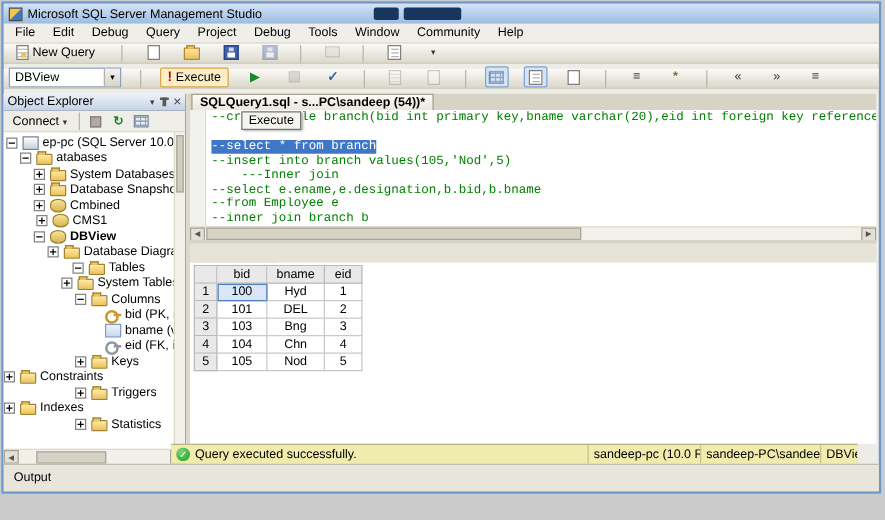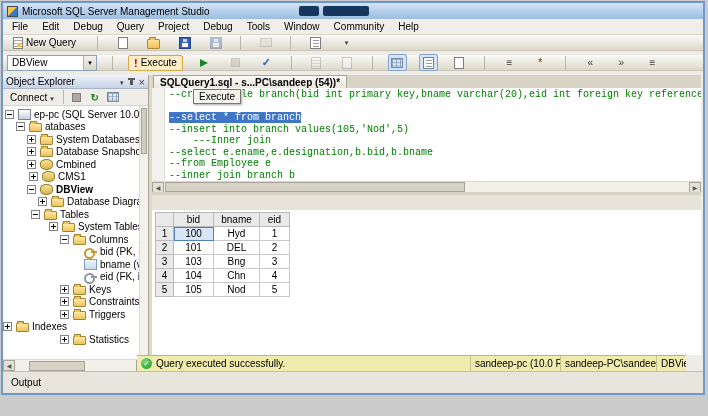--- a/index.html
+++ b/index.html
@@ -11,21 +11,21 @@
   .titlebar{position:absolute;left:0;top:0;width:100%;height:16px;background:linear-gradient(#d5e3f5,#9bbce0);display:flex;align-items:center;gap:4px;padding:0 4px}
   .appicon{width:11px;height:11px;flex:none;background:linear-gradient(135deg,#f5c744 45%,#3c78c0 55%);border:1px solid #4a4a4a}
   .title{font-size:10px;white-space:nowrap}
   .badge{position:absolute;top:3px;height:10px;background:#17365f;border-radius:2px}
   .badge1{left:296px;width:20px}
   .badge2{left:320px;width:46px}
 
   
   .menubar{position:absolute;top:16px;left:0;width:100%;height:16px;background:#f0eee8;border-bottom:1px solid #d8d4c8;display:flex;align-items:center;padding-left:2px}
   .menu-item{padding:1px 7px;white-space:nowrap}
-  .tb{position:absolute;left:0;width:100%;height:16px;background:linear-gradient(#fbfaf7,#dcd8cb);border-bottom:1px solid #c9c4b6;display:flex;align-items:center;padding:0 4px;gap:12px}
+  .tb{position:absolute;left:0;width:100%;height:16px;background:linear-gradient(#fbfaf7,#dcd8cb);border-bottom:1px solid #c9c4b6;display:flex;align-items:flex-end;padding:0 4px;gap:12px}
   .tb1{top:32px}.tb2{top:52px}
   .btn{display:flex;align-items:center;gap:3px;padding:1px 5px;border:1px solid transparent;border-radius:2px;white-space:nowrap}
   .btn.hov{background:#fdeec9;border-color:#d9a748}
   .tbtn{width:19px;height:17px;display:flex;align-items:center;justify-content:center;border:1px solid transparent;border-radius:2px;flex:none}
   .tbtn.pressed{background:#d6e4f7;border-color:#7da3cf}
   .tbtn.dis{opacity:.35}
   .vsep{width:1px;height:14px;background:#b9b5a8;margin:0 3px;flex:none}
   .combo{width:90px;height:16px;background:#fff;border:1px solid #8ba0b9;display:flex;align-items:center;padding-left:4px;flex:none}
   .combo .arr{margin-left:auto;width:13px;height:14px;background:linear-gradient(#f4f3f0,#d8d4c9);border-left:1px solid #b5b1a5;display:flex;align-items:center;justify-content:center;font-size:7px}
 
@@ -293,21 +293,21 @@
         <div class="trow bold" style="padding-left:24px">
           <span class="exp"></span>
             <span class="ti t-db"></span>
             <span class="tl">DBView</span>
         </div>
         <div class="trow" style="padding-left:35px">
           <span class="exp plus"></span>
             <span class="ti t-folder"></span>
             <span class="tl">Database Diagrams</span>
         </div>
-        <div class="trow" style="padding-left:28px">
+        <div class="trow" style="padding-left:55px">
           <span class="exp"></span>
             <span class="ti t-folder"></span>
             <span class="tl">Tables</span>
         </div>
         <div class="trow" style="padding-left:46px">
           <span class="exp plus"></span>
             <span class="ti t-folder"></span>
             <span class="tl">System Tables</span>
         </div>
         <div class="trow" style="padding-left:57px">
@@ -328,21 +328,21 @@
         <div class="trow" style="padding-left:68px">
           <span class="exp none"></span>
             <span class="ti t-keys"></span>
             <span class="tl">eid (FK, int, null)</span>
         </div>
         <div class="trow" style="padding-left:57px">
           <span class="exp plus"></span>
             <span class="ti t-folder"></span>
             <span class="tl">Keys</span>
         </div>
-        <div class="trow" style="padding-left:57px">
+        <div class="trow" style="">
           <span class="exp plus"></span>
             <span class="ti t-folder"></span>
             <span class="tl">Constraints</span>
         </div>
         <div class="trow" style="padding-left:57px">
           <span class="exp plus"></span>
             <span class="ti t-folder"></span>
             <span class="tl">Triggers</span>
         </div>
         <div class="trow" style="">

